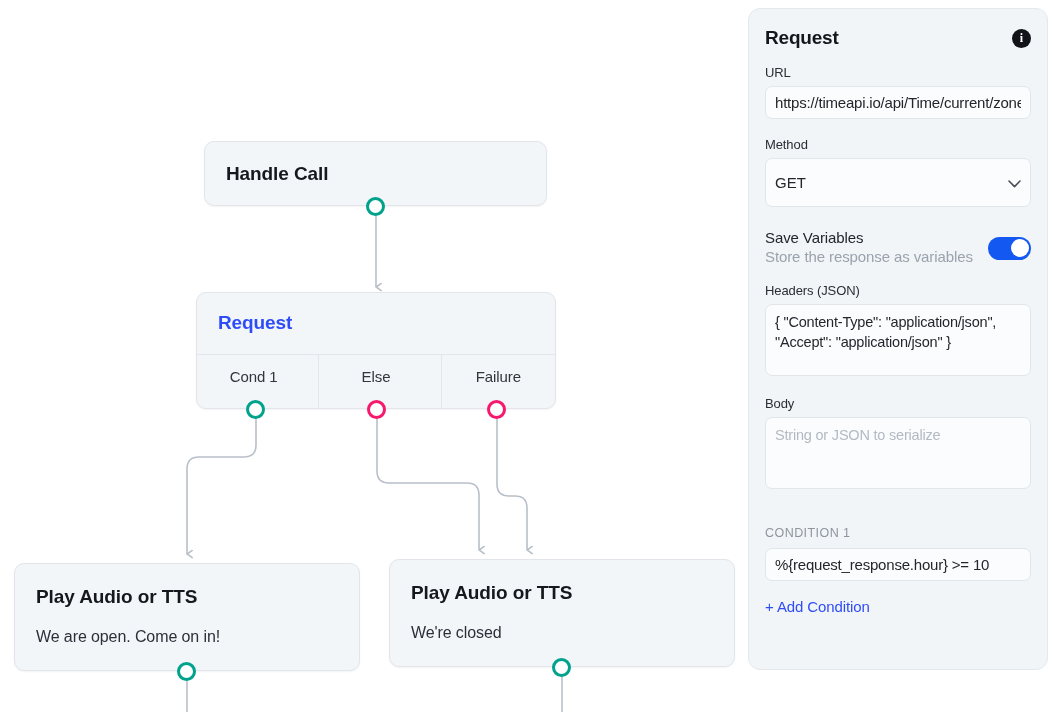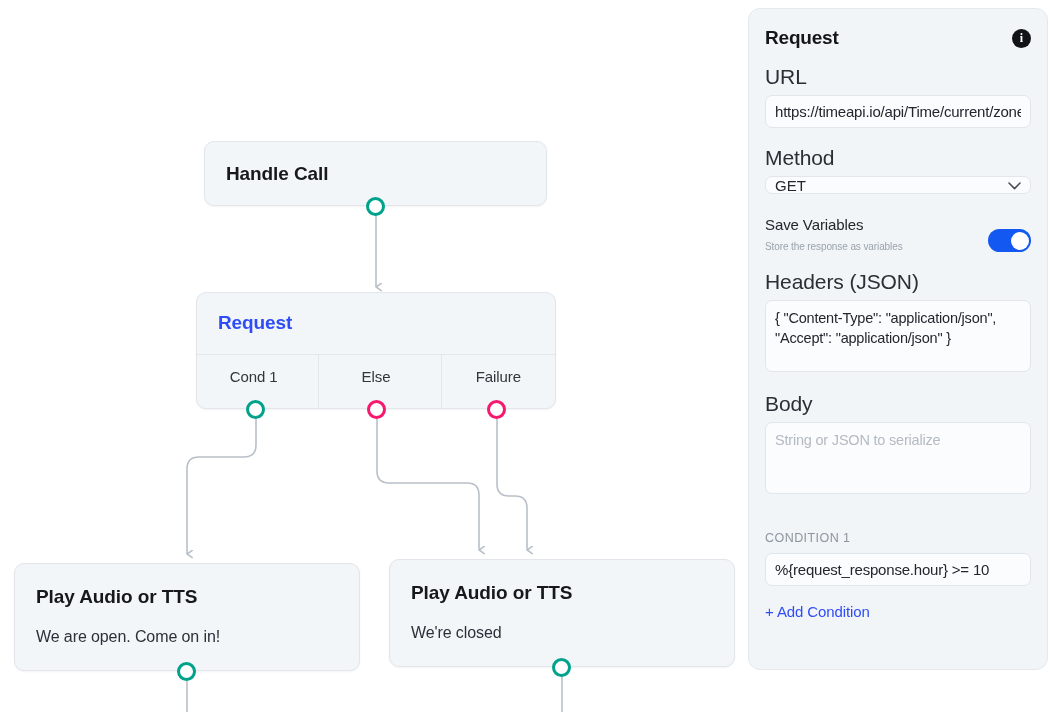--- a/index.html
+++ b/index.html
@@ -159,21 +159,21 @@
     font-weight: bold;
     font-family: "Liberation Serif", serif;
     display: flex;
     align-items: center;
     justify-content: center;
     line-height: 1;
     cursor: pointer;
   }
 
   .field-label {
-    font-size: 21px;
+    font-size: 13px;
     color: #2a2e35;
     margin-bottom: 6px;
     letter-spacing: -0.1px;
   }
 
   .text-input {
     width: 100%;
     height: 33px;
     background: #fbfcfd;
     border: 1px solid #e1e6eb;
@@ -183,21 +183,21 @@
     font-family: "Liberation Sans", sans-serif;
     color: #23262c;
     letter-spacing: -0.2px;
     outline: none;
   }
   .text-input::placeholder { color: #aeb6bf; }
 
   .select-wrap { position: relative; }
   .select-input {
     width: 100%;
-    height: 18px;
+    height: 49px;
     background: #fbfcfd;
     border: 1px solid #e1e6eb;
     border-radius: 7px;
     padding: 0 28px 0 9px;
     font-size: 15px;
     font-family: "Liberation Sans", sans-serif;
     color: #23262c;
     display: flex;
     align-items: center;
     cursor: pointer;
@@ -207,33 +207,33 @@
     right: 10px; top: 50%;
     transform: translateY(-50%);
     pointer-events: none;
     color: #4a4f57;
   }
 
   .row-gap { height: 18px; }
 
   .toggle-row {
     display: flex;
-    align-items: flex-end;
+    align-items: center;
     justify-content: space-between;
     margin-top: 22px;
   }
   .toggle-texts .t1 {
     font-size: 15px;
     color: #23262c;
     letter-spacing: -0.1px;
   }
   .toggle-texts .t2 {
-    font-size: 10px;
+    font-size: 15px;
     color: #9aa3ad;
-    margin-top: 8px;
+    margin-top: 2px;
     letter-spacing: -0.1px;
   }
   .switch {
     width: 43px; height: 23px;
     border-radius: 12px;
     background: #1358f0;
     position: relative;
     flex: 0 0 auto;
     cursor: pointer;
     margin-top: 2px;

